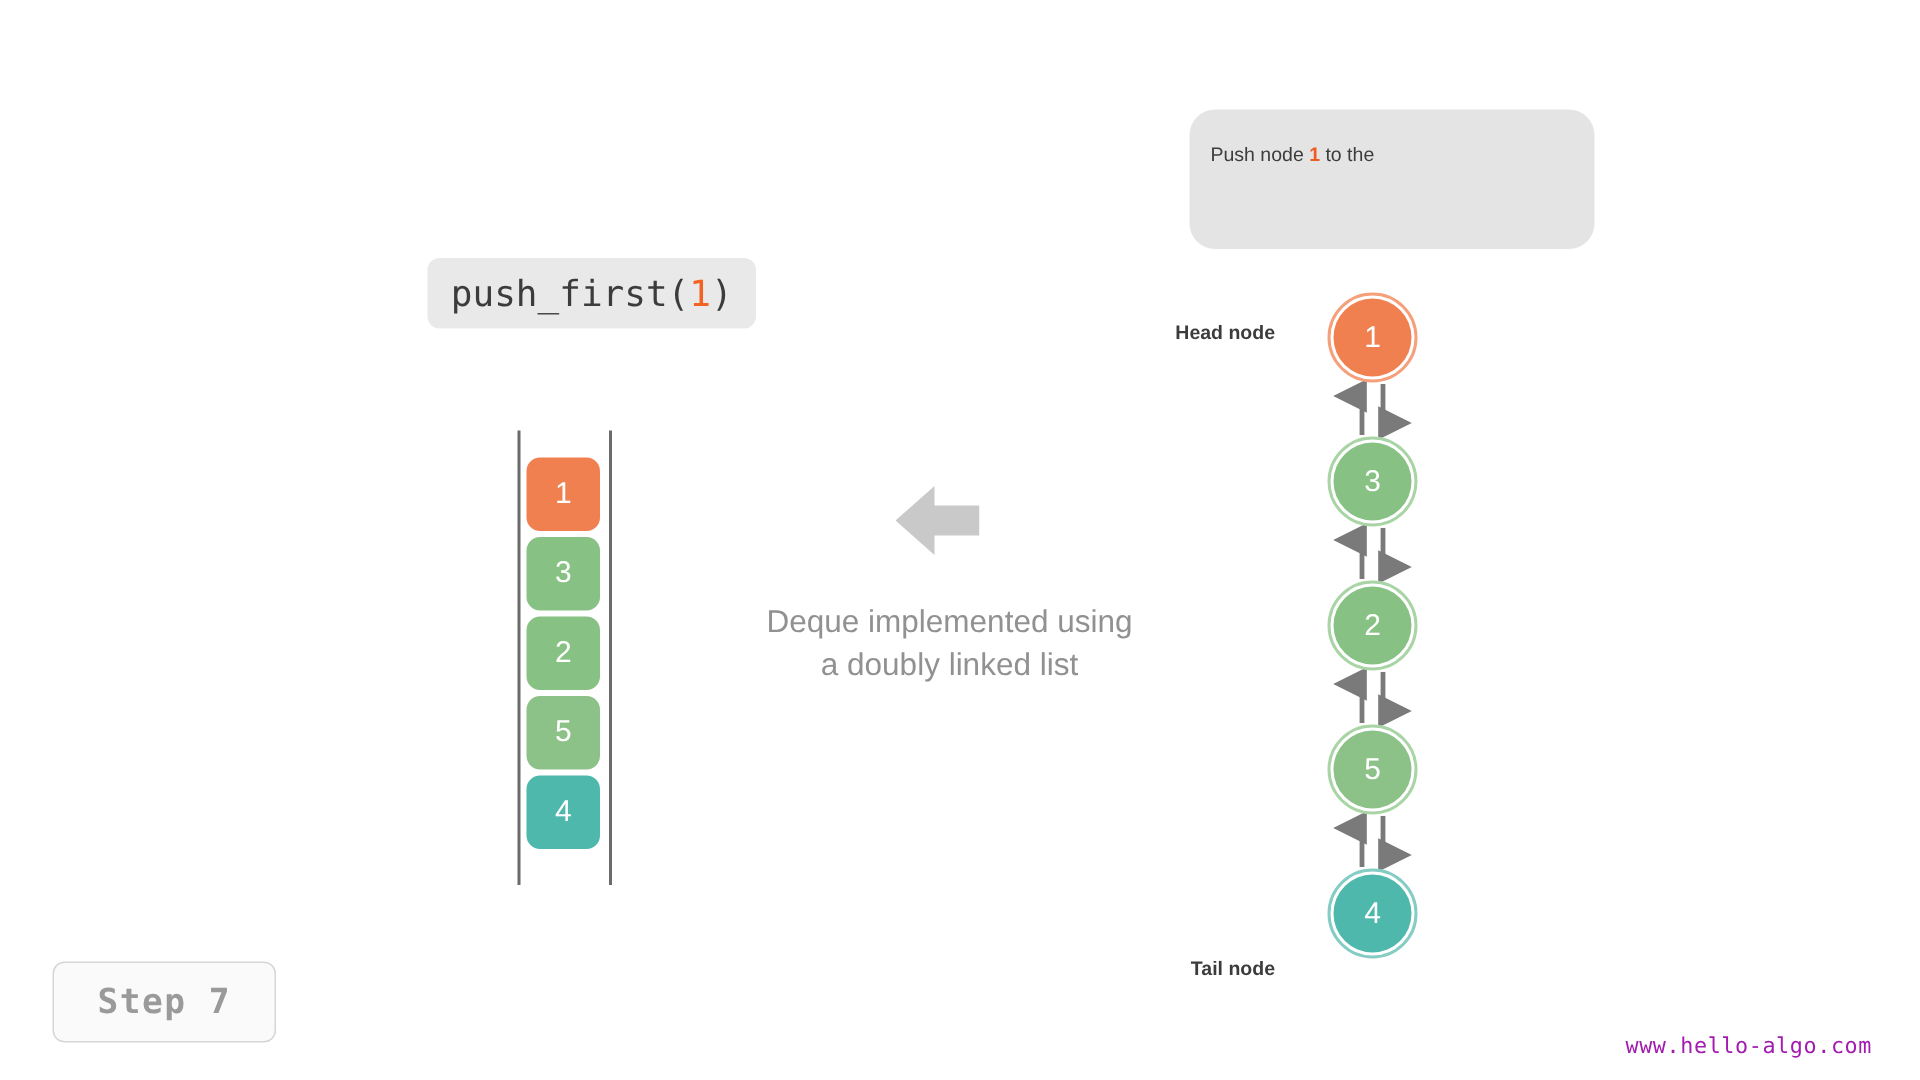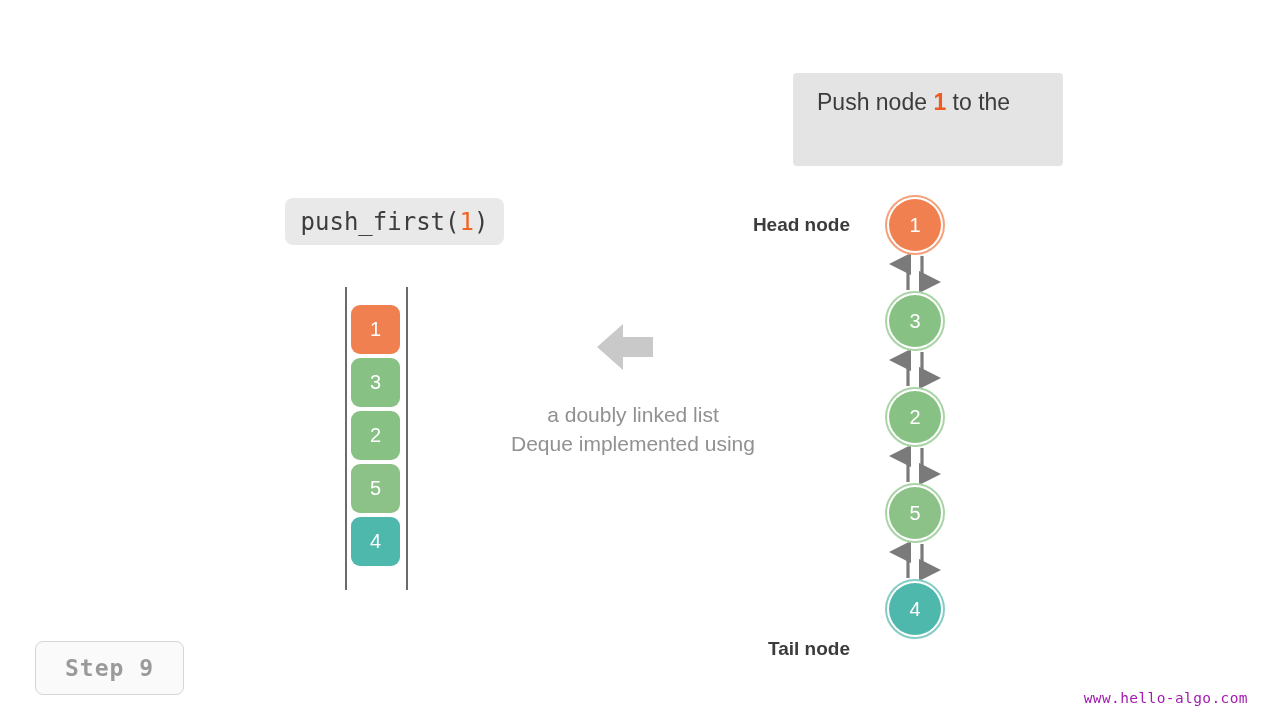--- a/index.html
+++ b/index.html
@@ -16,25 +16,25 @@
   }
   .canvas {
     position: absolute;
     inset: 0;
   }
 
   
   .callout {
     position: absolute;
     background: #e4e4e4;
-    border-radius: 4px;
+    border-radius: 17px;
     color: #3c3c3c;
-    font-size: 23px;
+    font-size: 13px;
     line-height: 27px;
-    padding: 16px 24px;
+    padding: 16px 14px;
     box-sizing: border-box;
     font-family: "Liberation Sans", sans-serif;
   }
   #callout-push {
     left: 793px;
     top: 73px;
     width: 270px;
     height: 93px;
   }
   .hl-orange {
@@ -50,21 +50,21 @@
     color: #3c3c3c;
     font-family: "DejaVu Sans Mono", "Liberation Mono", monospace;
     font-size: 24px;
     display: flex;
     align-items: center;
     justify-content: center;
     letter-spacing: 0px;
   }
   #code-push-first {
     left: 285px;
-    top: 198px;
+    top: 172px;
     width: 219px;
     height: 47px;
   }
   .code-arg {
     color: #f26322;
   }
 
   
   #deque-group {
     position: absolute;
@@ -143,21 +143,21 @@
     left: 25px;
     width: 60px;
     height: 60px;
     border-radius: 50%;
     border: 2px solid;
     box-sizing: border-box;
   }
   .end-label {
     position: absolute;
     color: #3c3c3c;
-    font-size: 19px;
+    font-size: 13px;
     font-weight: bold;
     text-align: right;
     white-space: nowrap;
   }
   #label-head { left: 690px; top: 214px; width: 160px; }
   #label-tail { left: 690px; top: 598px; width: 160px; margin-top: 40px; }
 
   
   #step-badge {
     position: absolute;
@@ -224,22 +224,22 @@
           <span>4</span>
         </div>
       </div>
   </div>
 
   <svg id="block-arrow" viewBox="0 0 56 50">
     <polygon points="0,25 26,2 26,15 56,15 56,35 26,35 26,48" fill="#c9c9c9"></polygon>
   </svg>
 
   <div id="deque-caption">
+    <div>Deque implemented using</div>
     <div>a doubly linked list</div>
-    <div>Deque implemented using</div>
   </div>
 
   <div id="label-head" class="end-label">Head node</div>
   <div id="label-tail" class="end-label">Tail node</div>
 
   <div id="linked-list">
     <svg id="ll-links" width="130" height="470" style="position:absolute;left:0;top:0;">
         <defs>
           <marker id="ah-up" markerWidth="7" markerHeight="7" refX="3.5" refY="6" orient="auto">
             <path d="M3.5,0 L7,7 L0,7 Z" fill="#7a7a7a"></path>
@@ -274,17 +274,17 @@
         <div class="node" style="top: 302px; background: rgb(140, 193, 135);">
           <span>5</span>
         </div>
         <div class="node-ring" style="top: 394px; border-color: rgb(132, 204, 196);"></div>
         <div class="node" style="top: 398px; background: rgb(79, 184, 172);">
           <span>4</span>
         </div>
       </div>
   </div>
 
-  <div id="step-badge">Step 9</div>
+  <div id="step-badge">Step 7</div>
 
   <div id="watermark">www.hello-algo.com</div>
 
 </div>
 
 </body></html>

